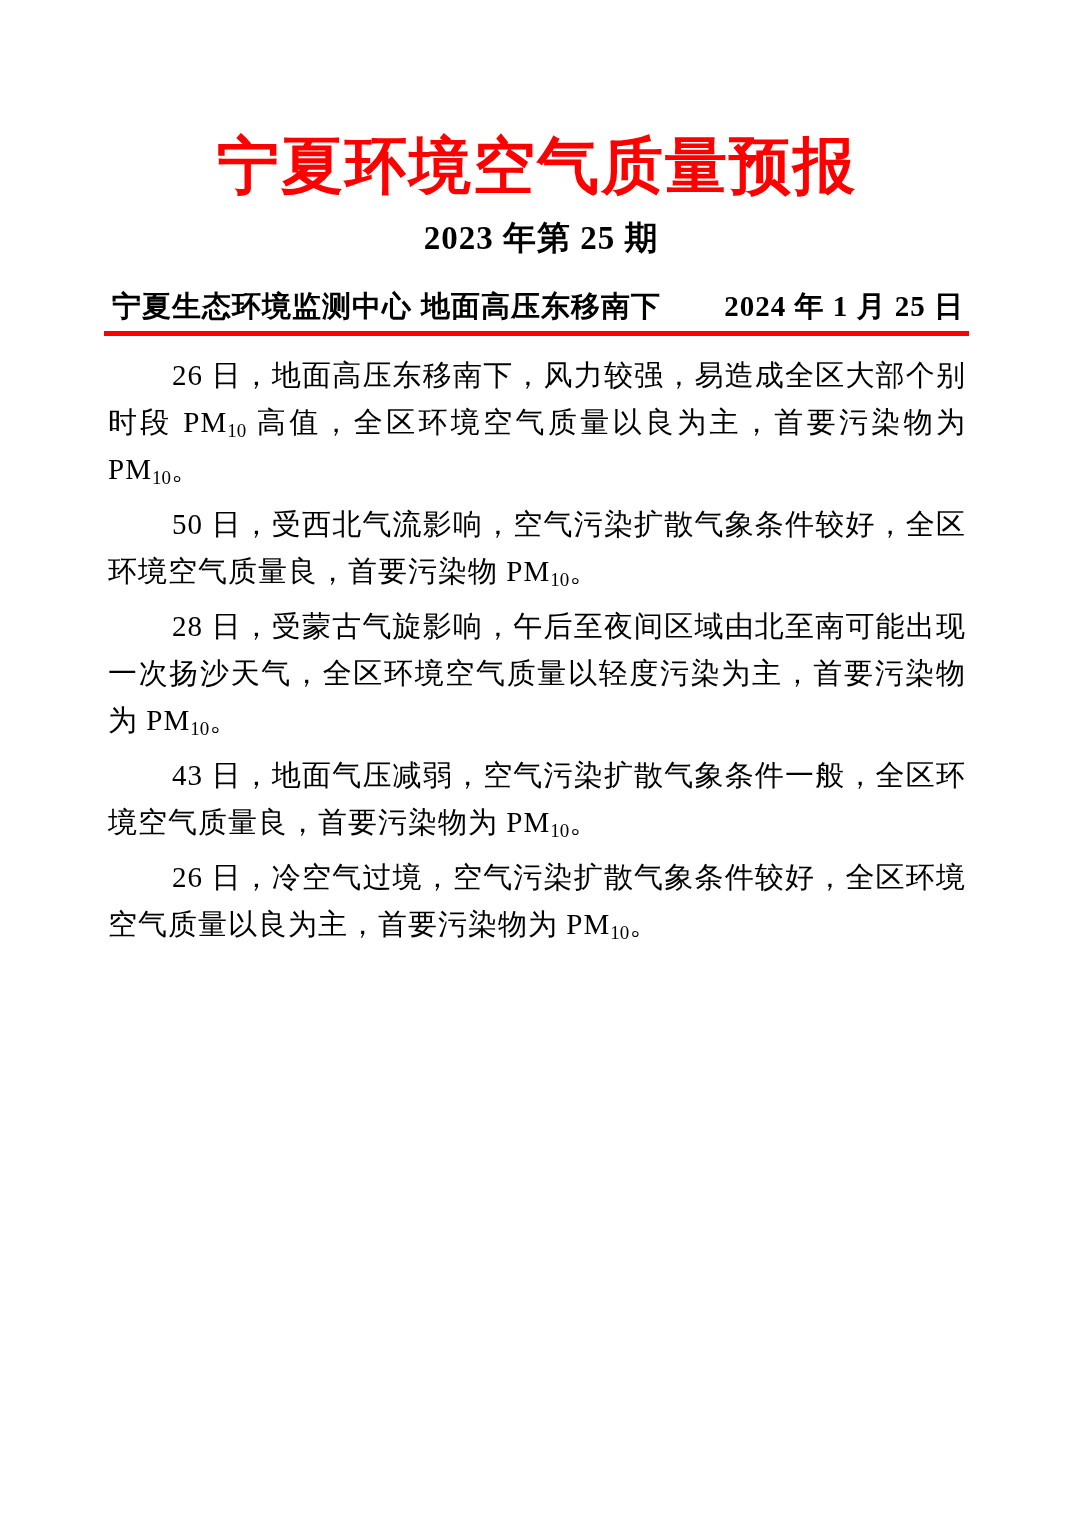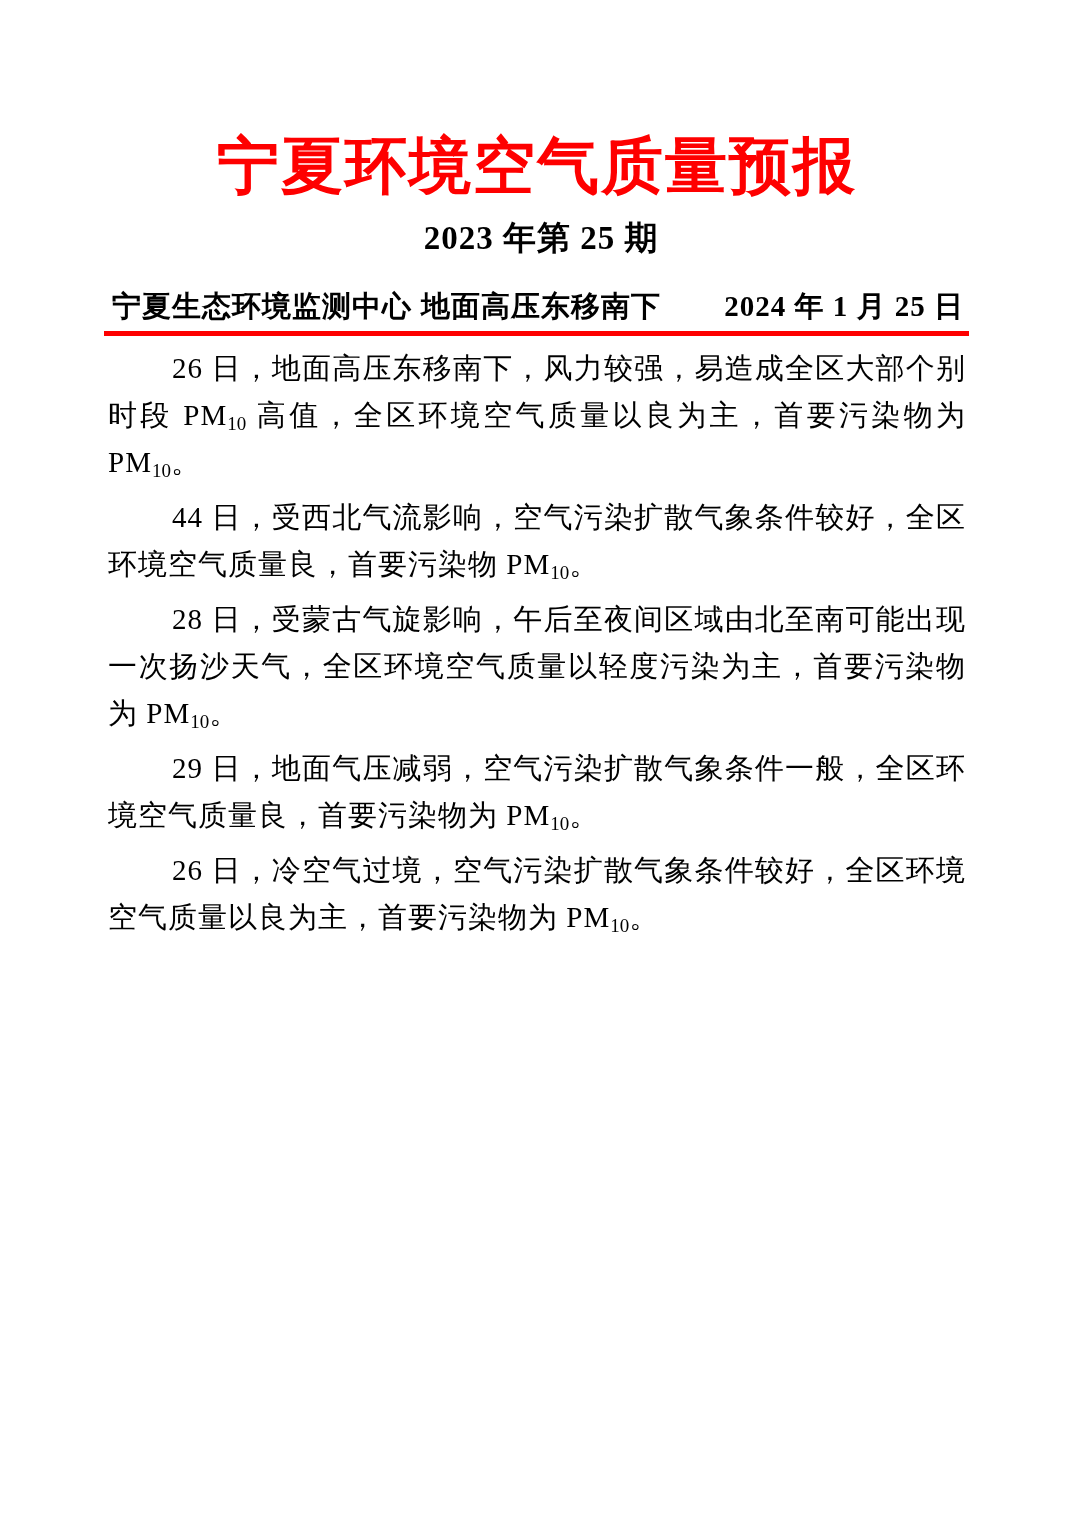--- a/index.html
+++ b/index.html
@@ -57,21 +57,21 @@
   }
   .section-title {
     margin: 32px 0 16px 0;
     text-align: center;
     font-size: 31px;
     font-weight: bold;
     letter-spacing: 1px;
     font-family: "Liberation Sans", "DejaVu Sans", sans-serif;
   }
   .body-text {
-    margin: 9px 108px;
+    margin: 16px 108px;
   }
   .body-text p.para {
     margin: 0 0 8px 0;
     font-size: 29px;
     line-height: 47px;
     text-align: justify;
     text-justify: inter-character;
     text-indent: 64px;
     letter-spacing: 1px;
   }
@@ -110,23 +110,23 @@
   <div class="agency-row">
     <span class="agency-names">宁夏生态环境监测中心 地面高压东移南下</span>
     <span class="issue-date">2024 年 1 月 25 日</span>
   </div>
 
   <div class="red-rule"></div>
 
 
   <div class="body-text">
       <p class="para"><span>26 日，地面高压东移南下，风力较强，易造成全区大部个别时段 PM</span><sub>10</sub><span> 高值，全区环境空气质量以良为主，首要污染物为 PM</span><sub>10</sub><span>。</span></p>
-      <p class="para"><span>44 日，受西北气流影响，空气污染扩散气象条件较好，全区环境空气质量良，首要污染物 PM</span><sub>10</sub><span>。</span></p>
+      <p class="para"><span>50 日，受西北气流影响，空气污染扩散气象条件较好，全区环境空气质量良，首要污染物 PM</span><sub>10</sub><span>。</span></p>
       <p class="para"><span>28 日，受蒙古气旋影响，午后至夜间区域由北至南可能出现一次扬沙天气，全区环境空气质量以轻度污染为主，首要污染物为 PM</span><sub>10</sub><span>。</span></p>
-      <p class="para"><span>29 日，地面气压减弱，空气污染扩散气象条件一般，全区环境空气质量良，首要污染物为 PM</span><sub>10</sub><span>。</span></p>
+      <p class="para"><span>43 日，地面气压减弱，空气污染扩散气象条件一般，全区环境空气质量良，首要污染物为 PM</span><sub>10</sub><span>。</span></p>
       <p class="para"><span>26 日，冷空气过境，空气污染扩散气象条件较好，全区环境空气质量以良为主，首要污染物为 PM</span><sub>10</sub><span>。</span></p>
     </div>
 
   <div class="footer">
     <div class="page-number">1</div>
     <div class="footer-rule"></div>
   </div>
 
 </div>
 

